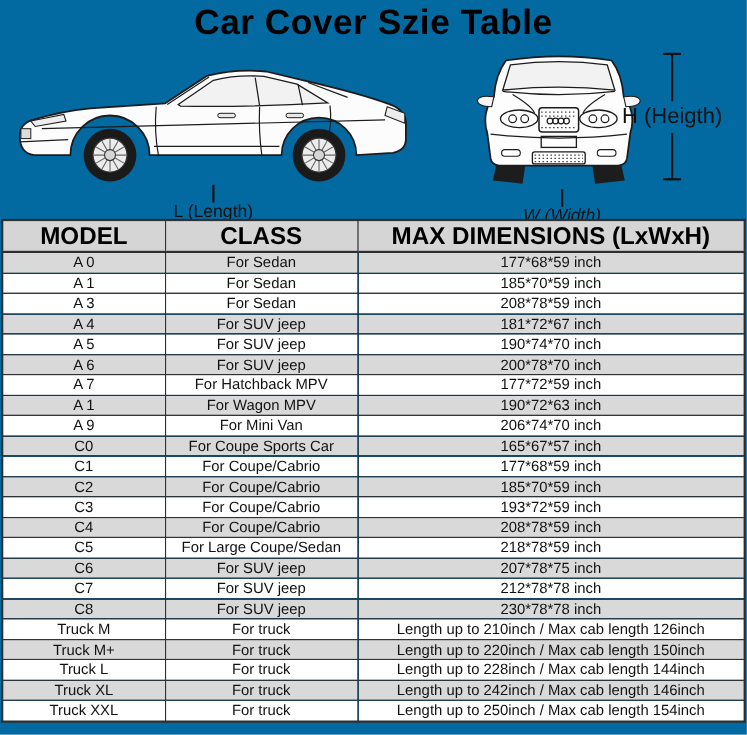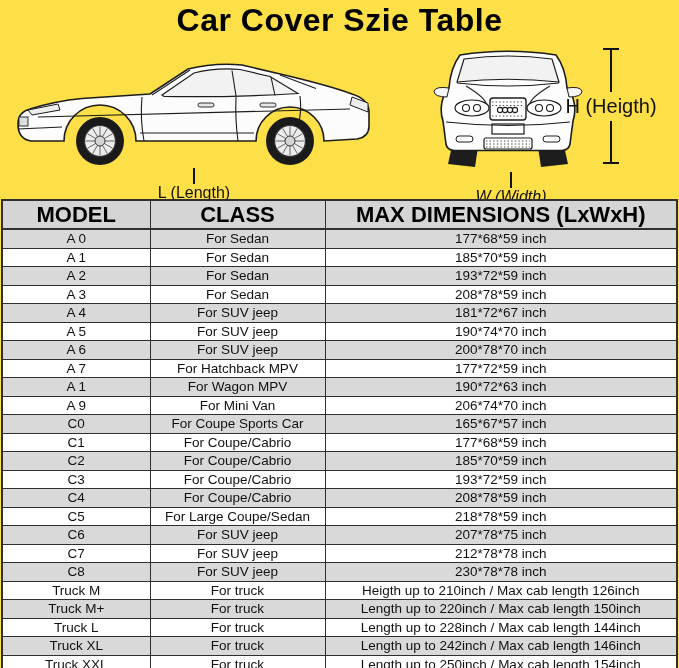--- a/index.html
+++ b/index.html
@@ -1,19 +1,19 @@
 <!DOCTYPE html>
 <html style="--header-bg: #d5d5d5; --row-alt-bg: #d9d9d9; --border-color: #2f2f2f; --text-color: #111111; --line-color: #111111;"><head>
 <meta charset="utf-8">
 <style>
   html,body{margin:0;padding:0;background:#ffffff;}
   .page{
     position:relative;
     width:679px;height:668px;
-    background:#fde047;
+    background:#0369a1;
     overflow:hidden;
     font-family:"Liberation Sans", sans-serif;
     color:var(--text-color,#111);
   }
   
   .title{
     position:absolute;top:2px;left:0;width:100%;
     text-align:center;
     font-size:32px;font-weight:bold;letter-spacing:.5px;
     color:#000;
@@ -177,25 +177,20 @@
         <tr class="shade">
       <td>A 0</td>
       <td>For Sedan</td>
       <td>177*68*59 inch</td>
     </tr>
         <tr>
       <td>A 1</td>
       <td>For Sedan</td>
       <td>185*70*59 inch</td>
     </tr>
-        <tr class="shade">
-      <td>A 2</td>
-      <td>For Sedan</td>
-      <td>193*72*59 inch</td>
-    </tr>
         <tr>
       <td>A 3</td>
       <td>For Sedan</td>
       <td>208*78*59 inch</td>
     </tr>
         <tr class="shade">
       <td>A 4</td>
       <td>For SUV jeep</td>
       <td>181*72*67 inch</td>
     </tr>
@@ -265,21 +260,21 @@
       <td>212*78*78 inch</td>
     </tr>
         <tr class="shade">
       <td>C8</td>
       <td>For SUV jeep</td>
       <td>230*78*78 inch</td>
     </tr>
         <tr>
       <td>Truck M</td>
       <td>For truck</td>
-      <td>Heigth up to 210inch / Max cab length 126inch</td>
+      <td>Length up to 210inch / Max cab length 126inch</td>
     </tr>
         <tr class="shade">
       <td>Truck M+</td>
       <td>For truck</td>
       <td>Length up to 220inch / Max cab length 150inch</td>
     </tr>
         <tr>
       <td>Truck L</td>
       <td>For truck</td>
       <td>Length up to 228inch / Max cab length 144inch</td>

